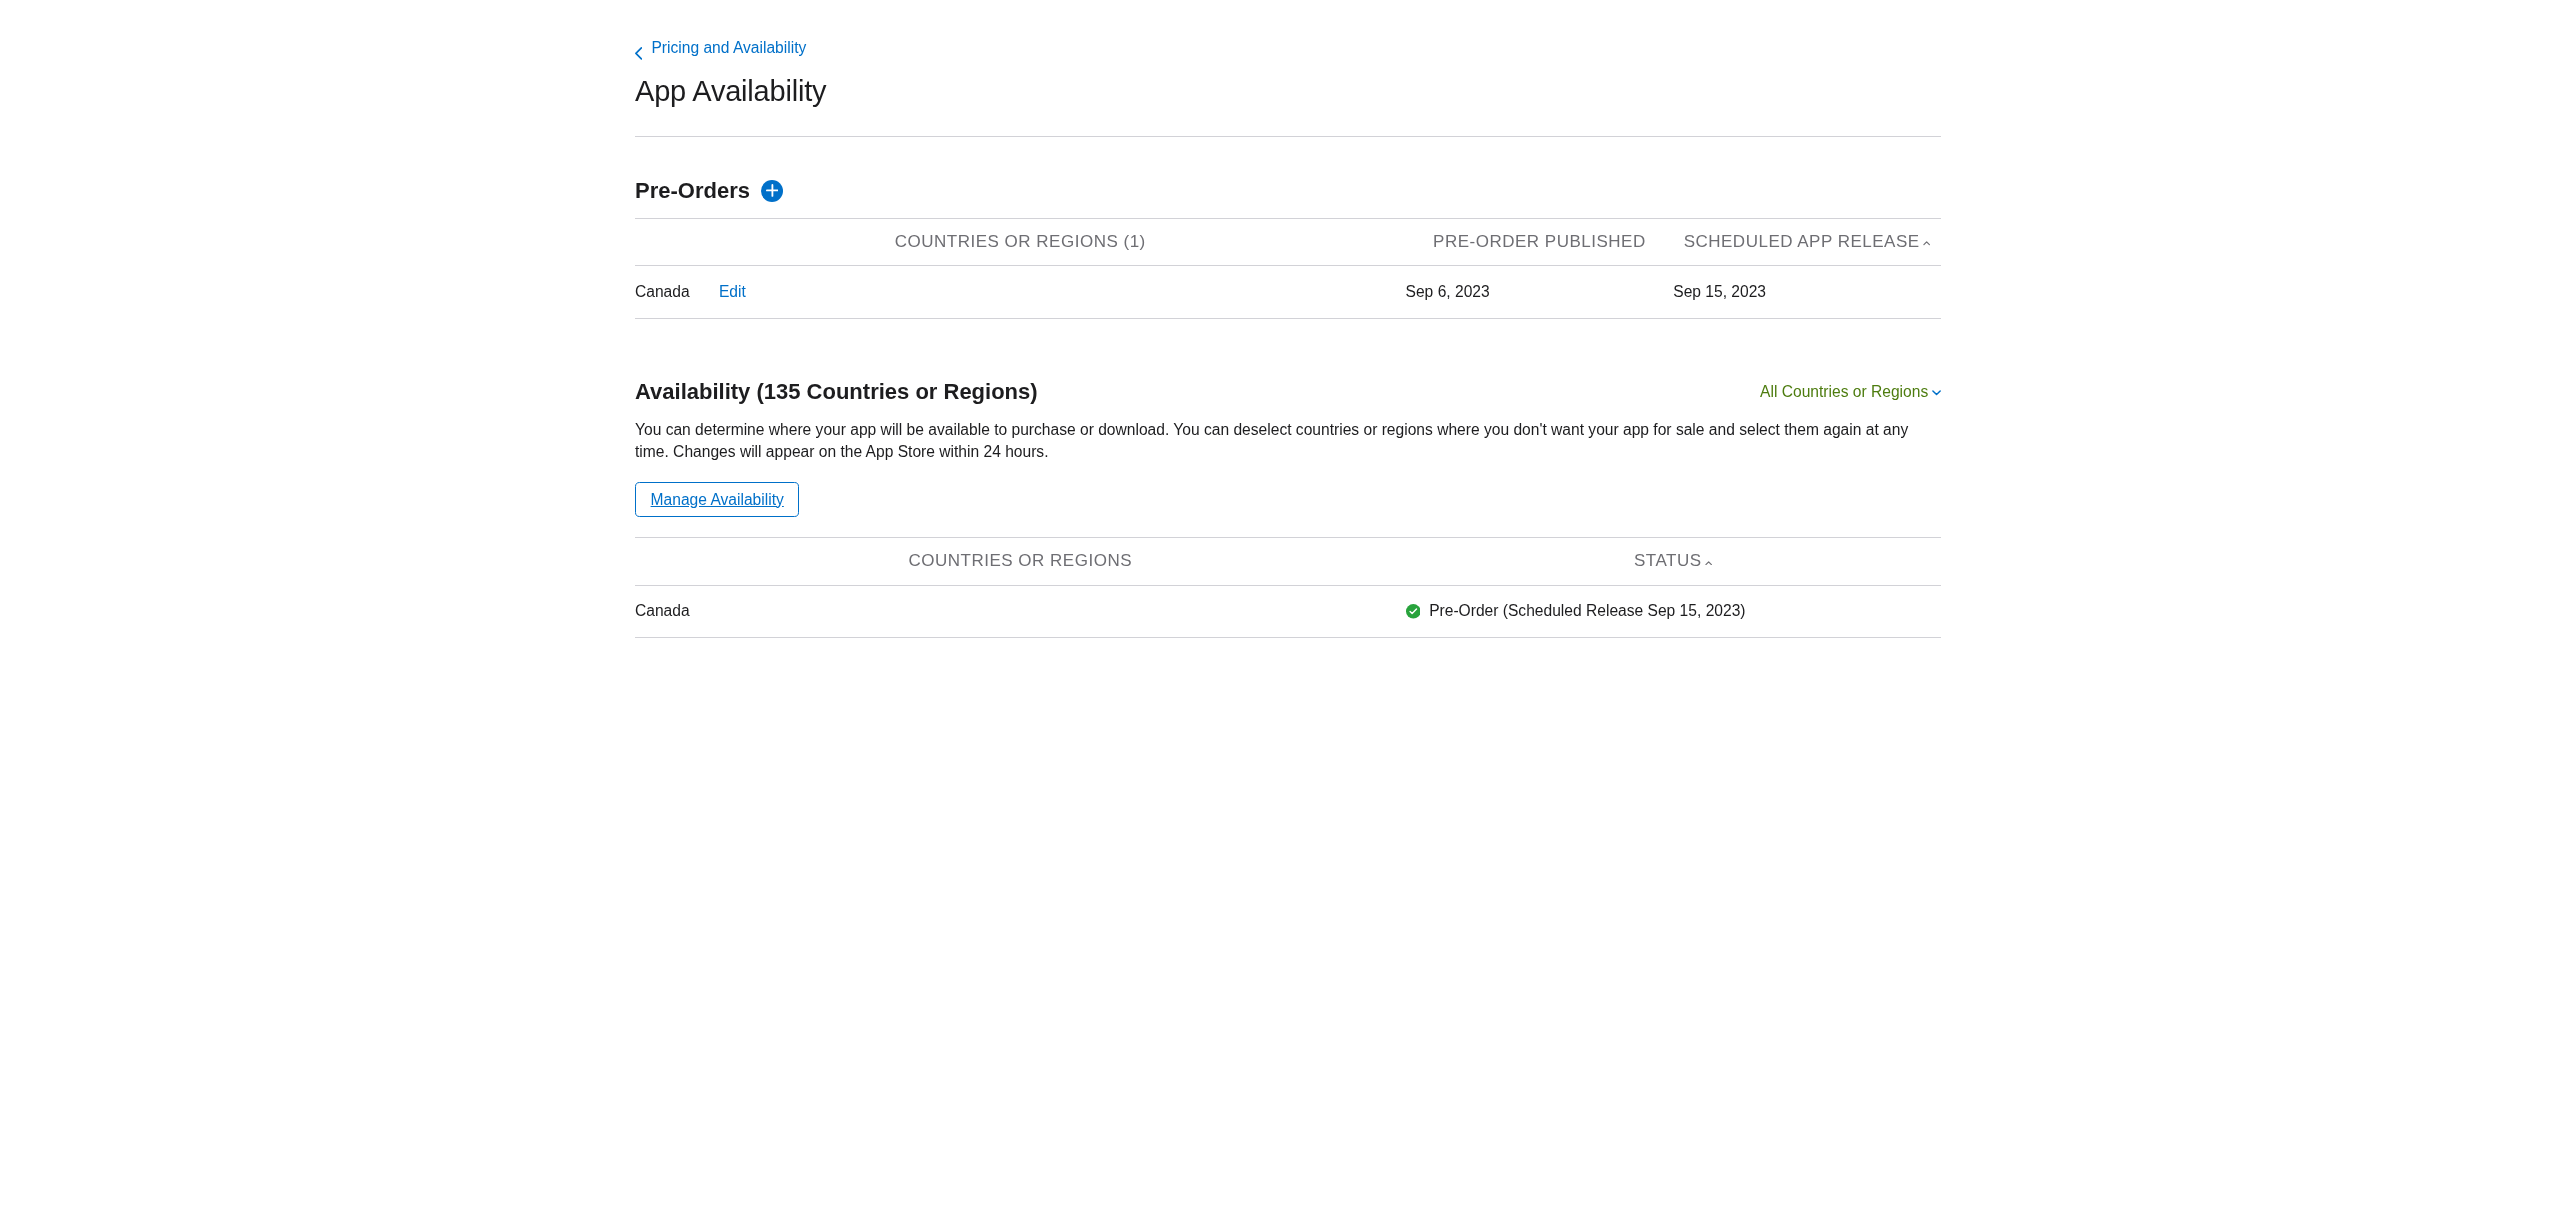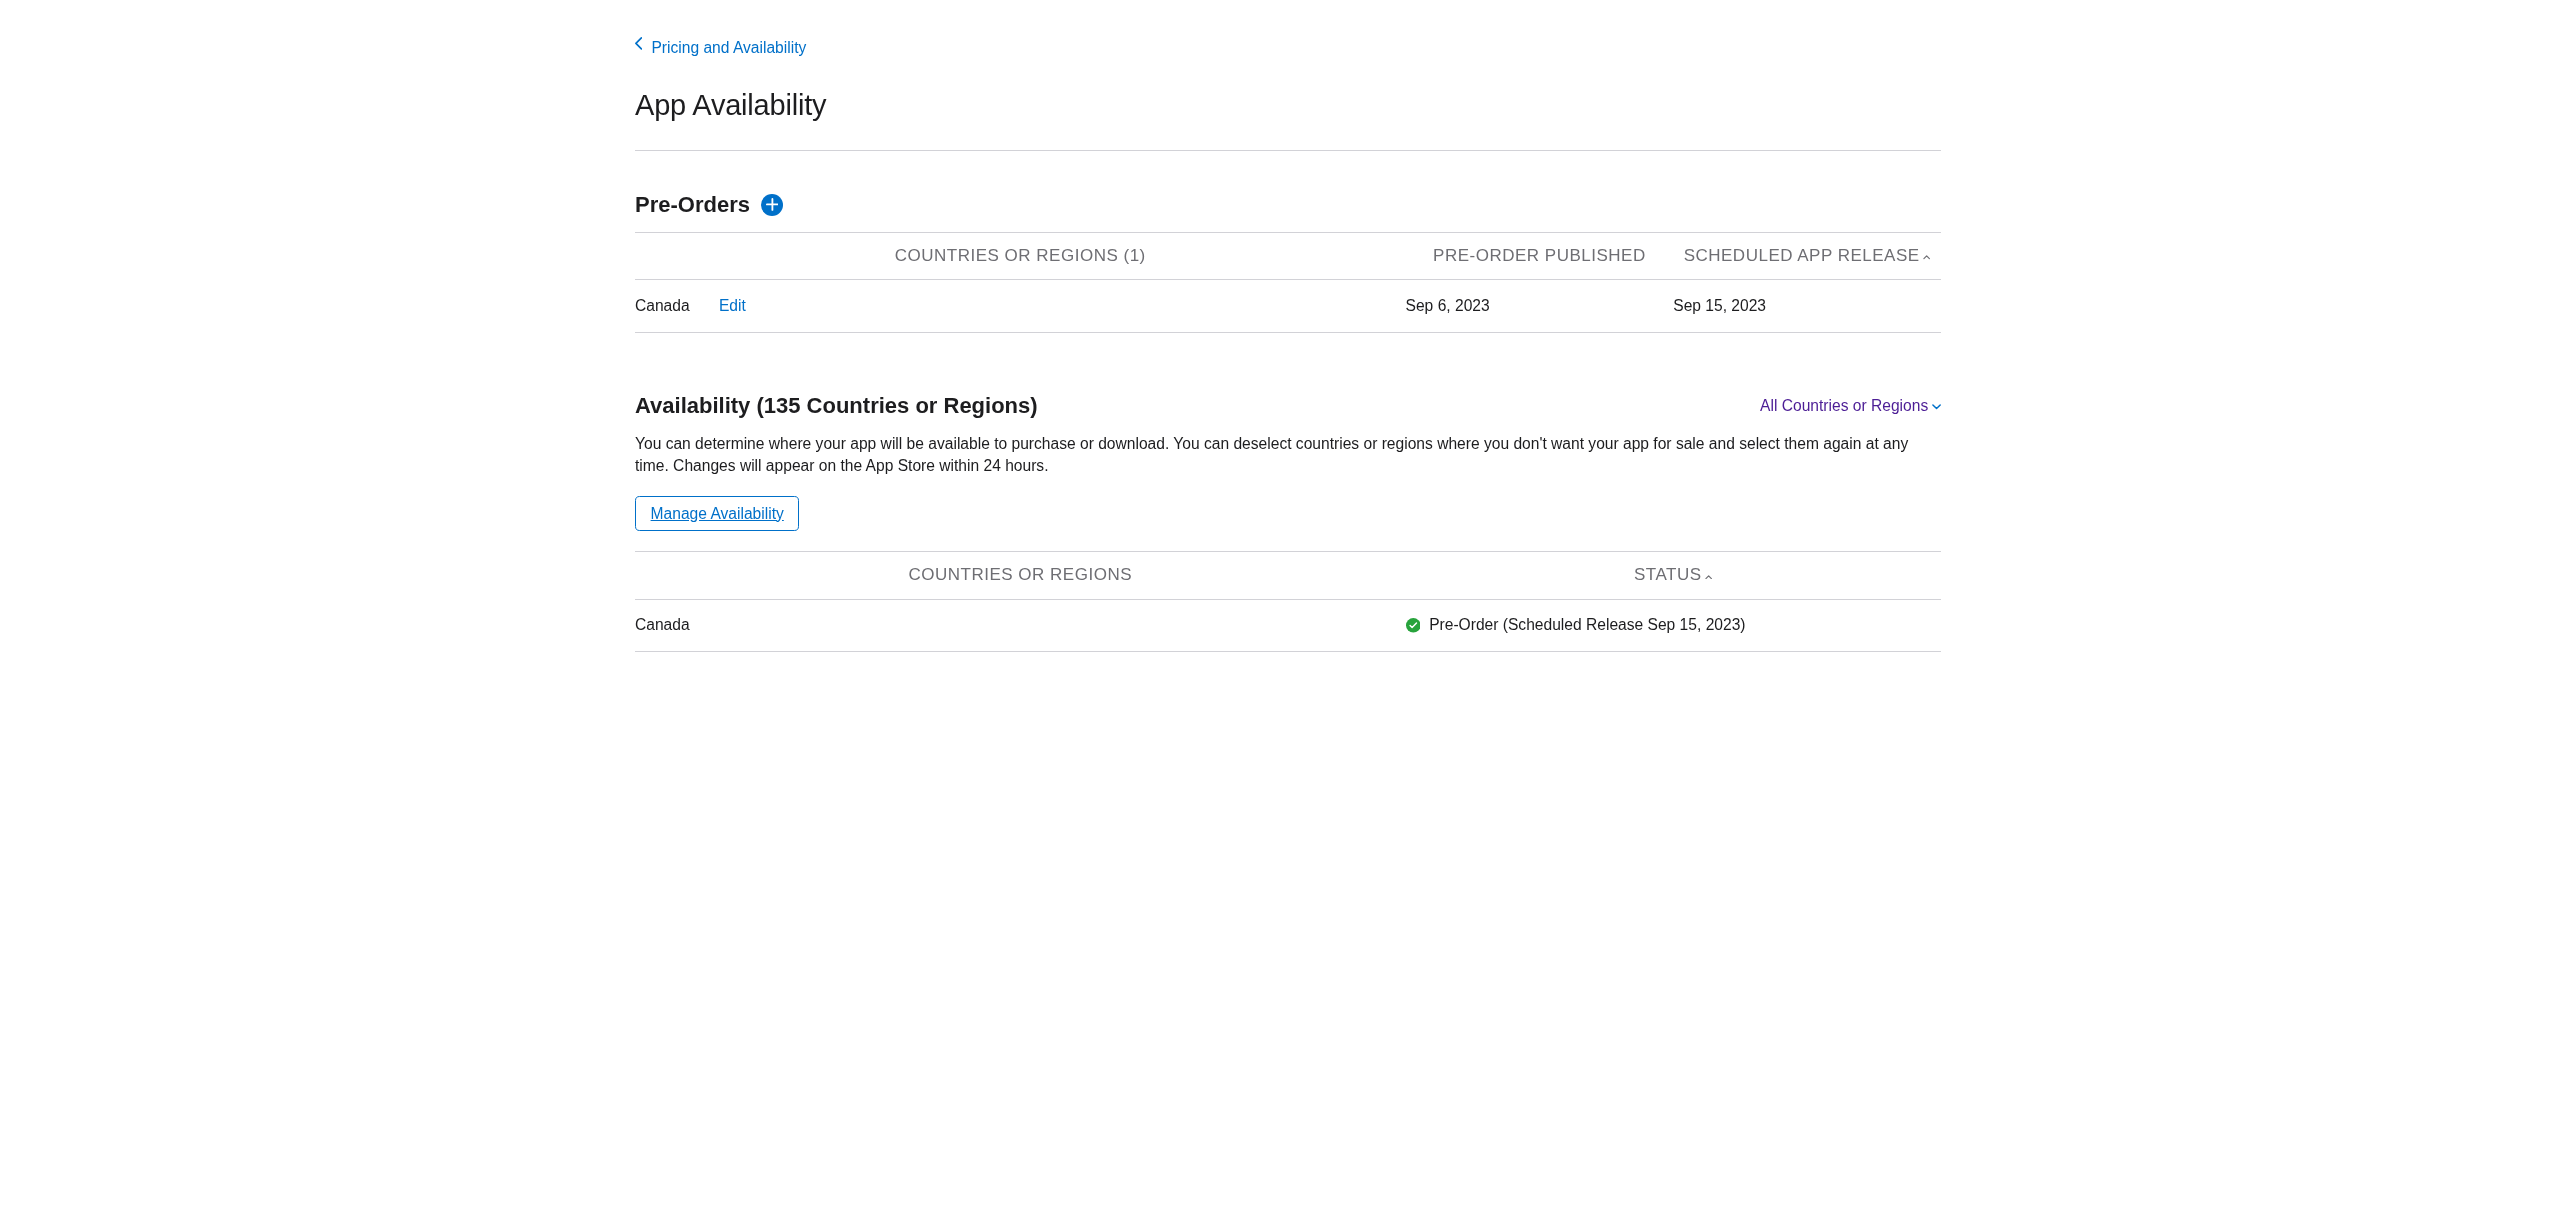--- a/index.html
+++ b/index.html
@@ -14,23 +14,23 @@
     font-size: 15.6px;
     line-height: 1.45;
   }
   .page {
     max-width: 1306px;
     margin: 0 auto;
     padding: 37px 0 0 0;
   }
   .breadcrumb {
     display: flex;
-    align-items: flex-start;
+    align-items: flex-end;
     gap: 9.1px;
-    margin-bottom: 24px;
+    margin-bottom: 10px;
   }
   .breadcrumb a {
     color: #0070c9;
     text-decoration: none;
     font-size: 15.6px;
   }
   .breadcrumb .chev {
     color: #0070c9;
     display: inline-flex;
   }
@@ -90,21 +90,21 @@
     margin-bottom: 20px;
     text-decoration: underline;
   }
   .filter-row {
     display: flex;
     align-items: center;
     justify-content: space-between;
     margin-bottom: 11px;
   }
   .filter-link {
-    color: #4c1d95;
+    color: #4d7c0f;
     font-size: 15.6px;
     display: inline-flex;
     align-items: center;
     gap: 3.7px;
     cursor: pointer;
   }
   table {
     width: 100%;
     border-collapse: collapse;
   }

